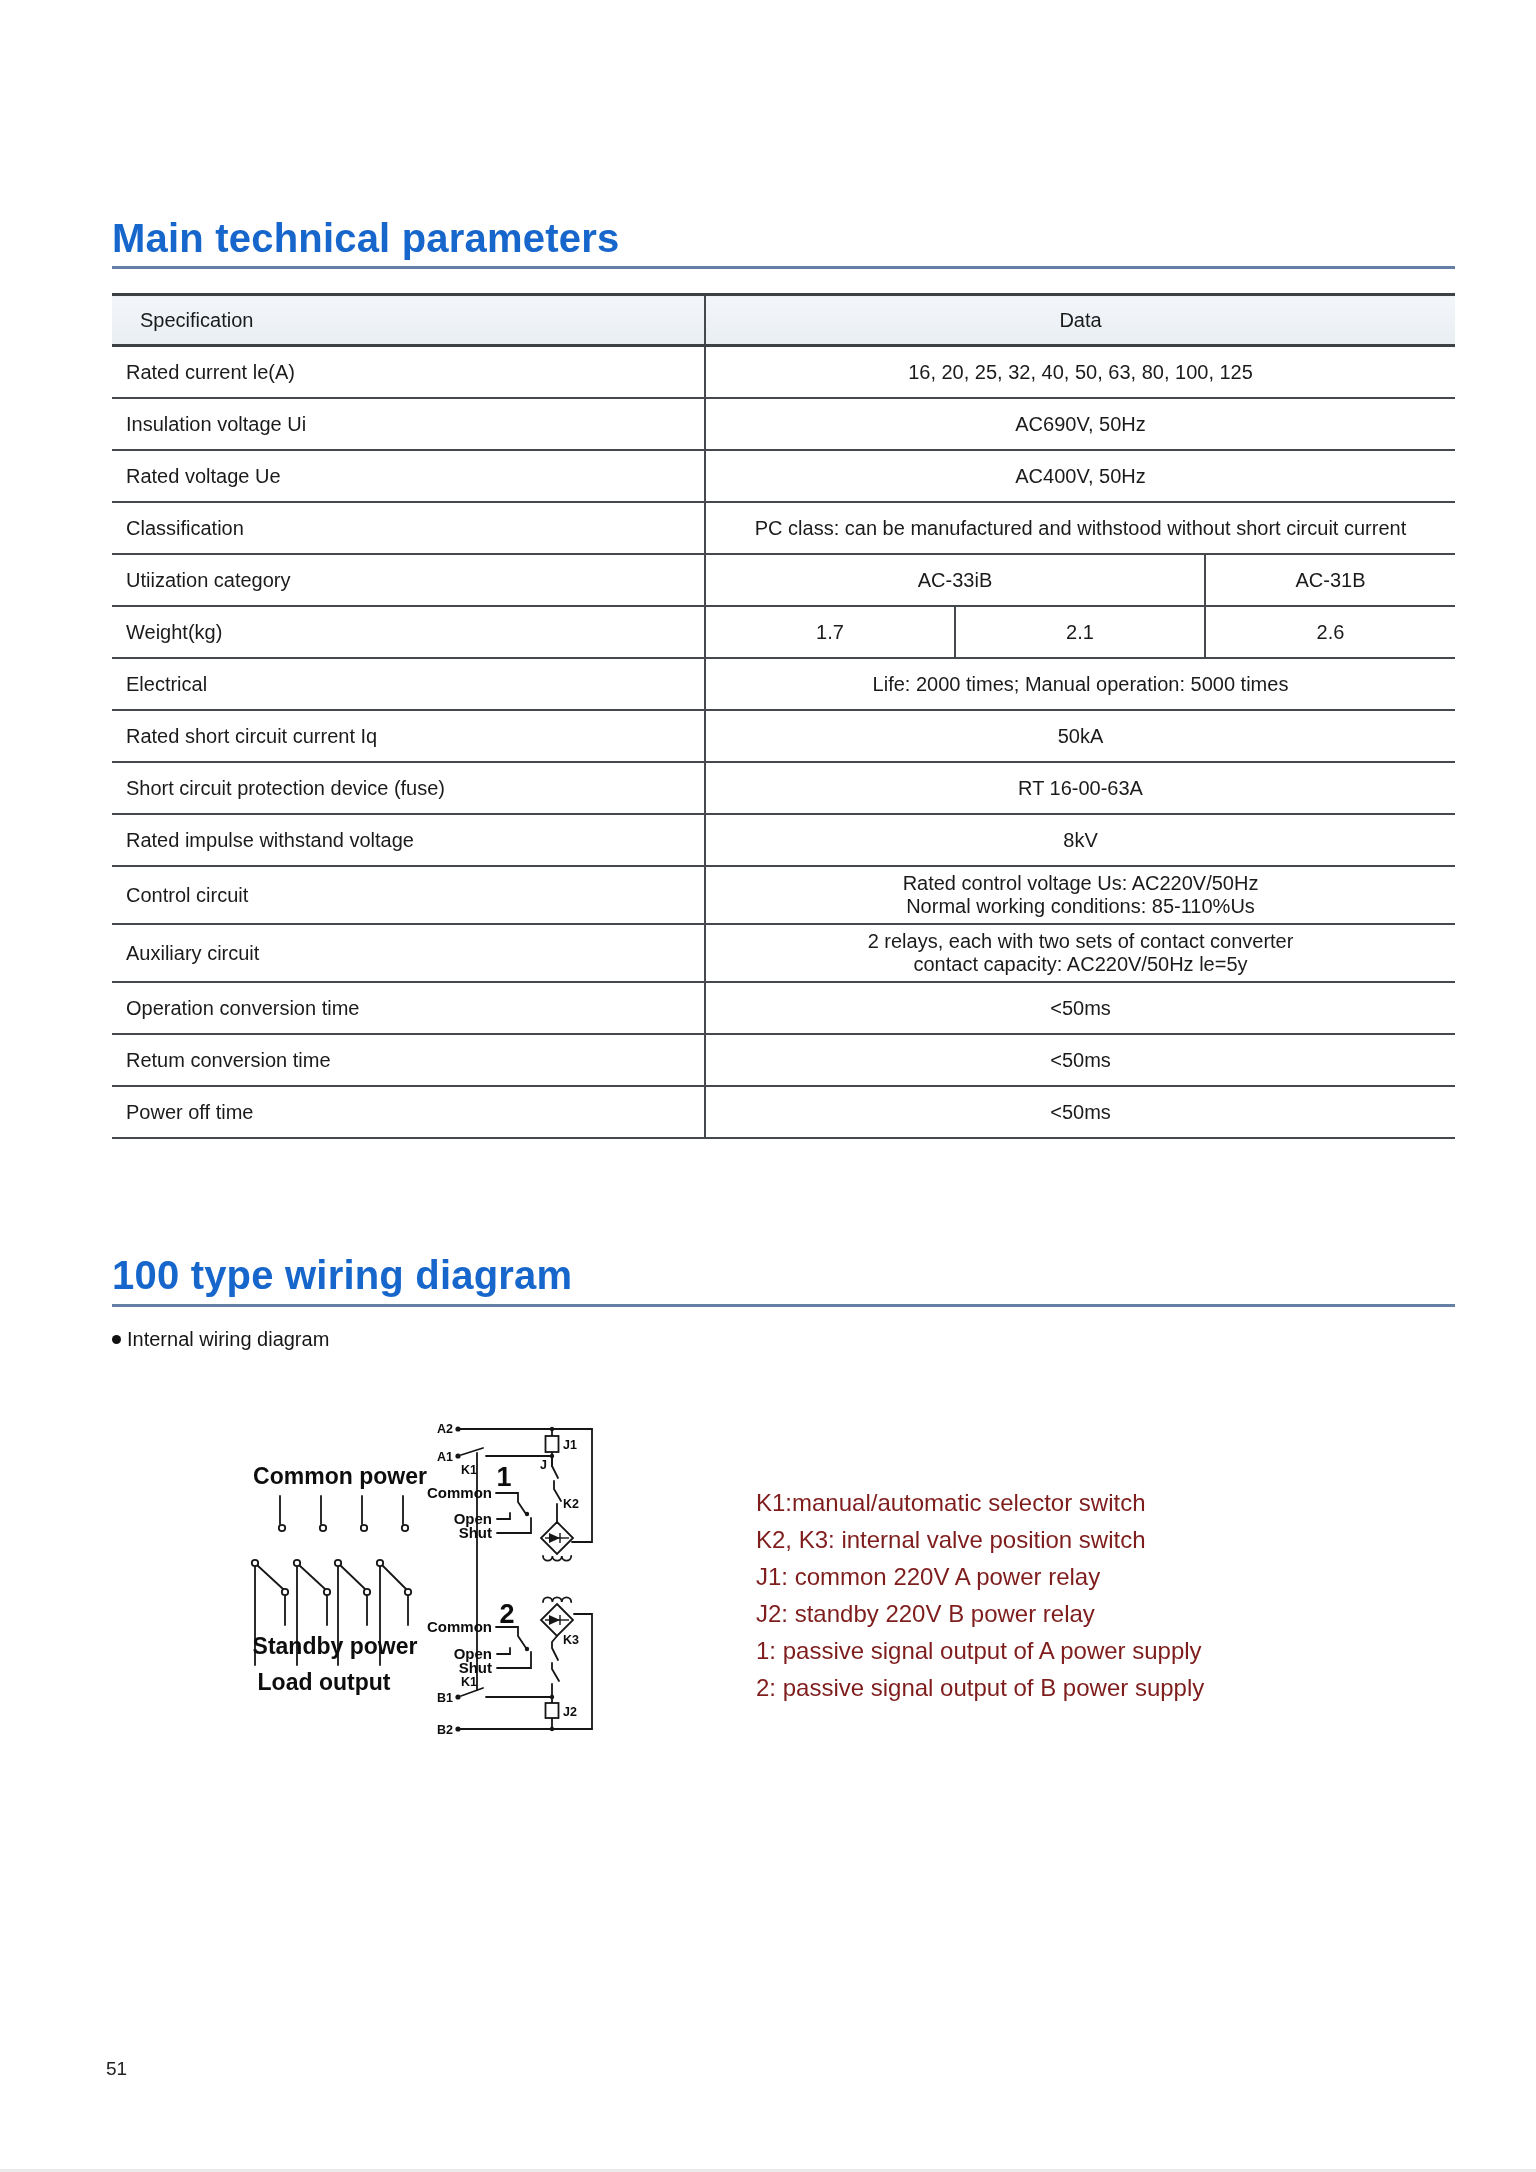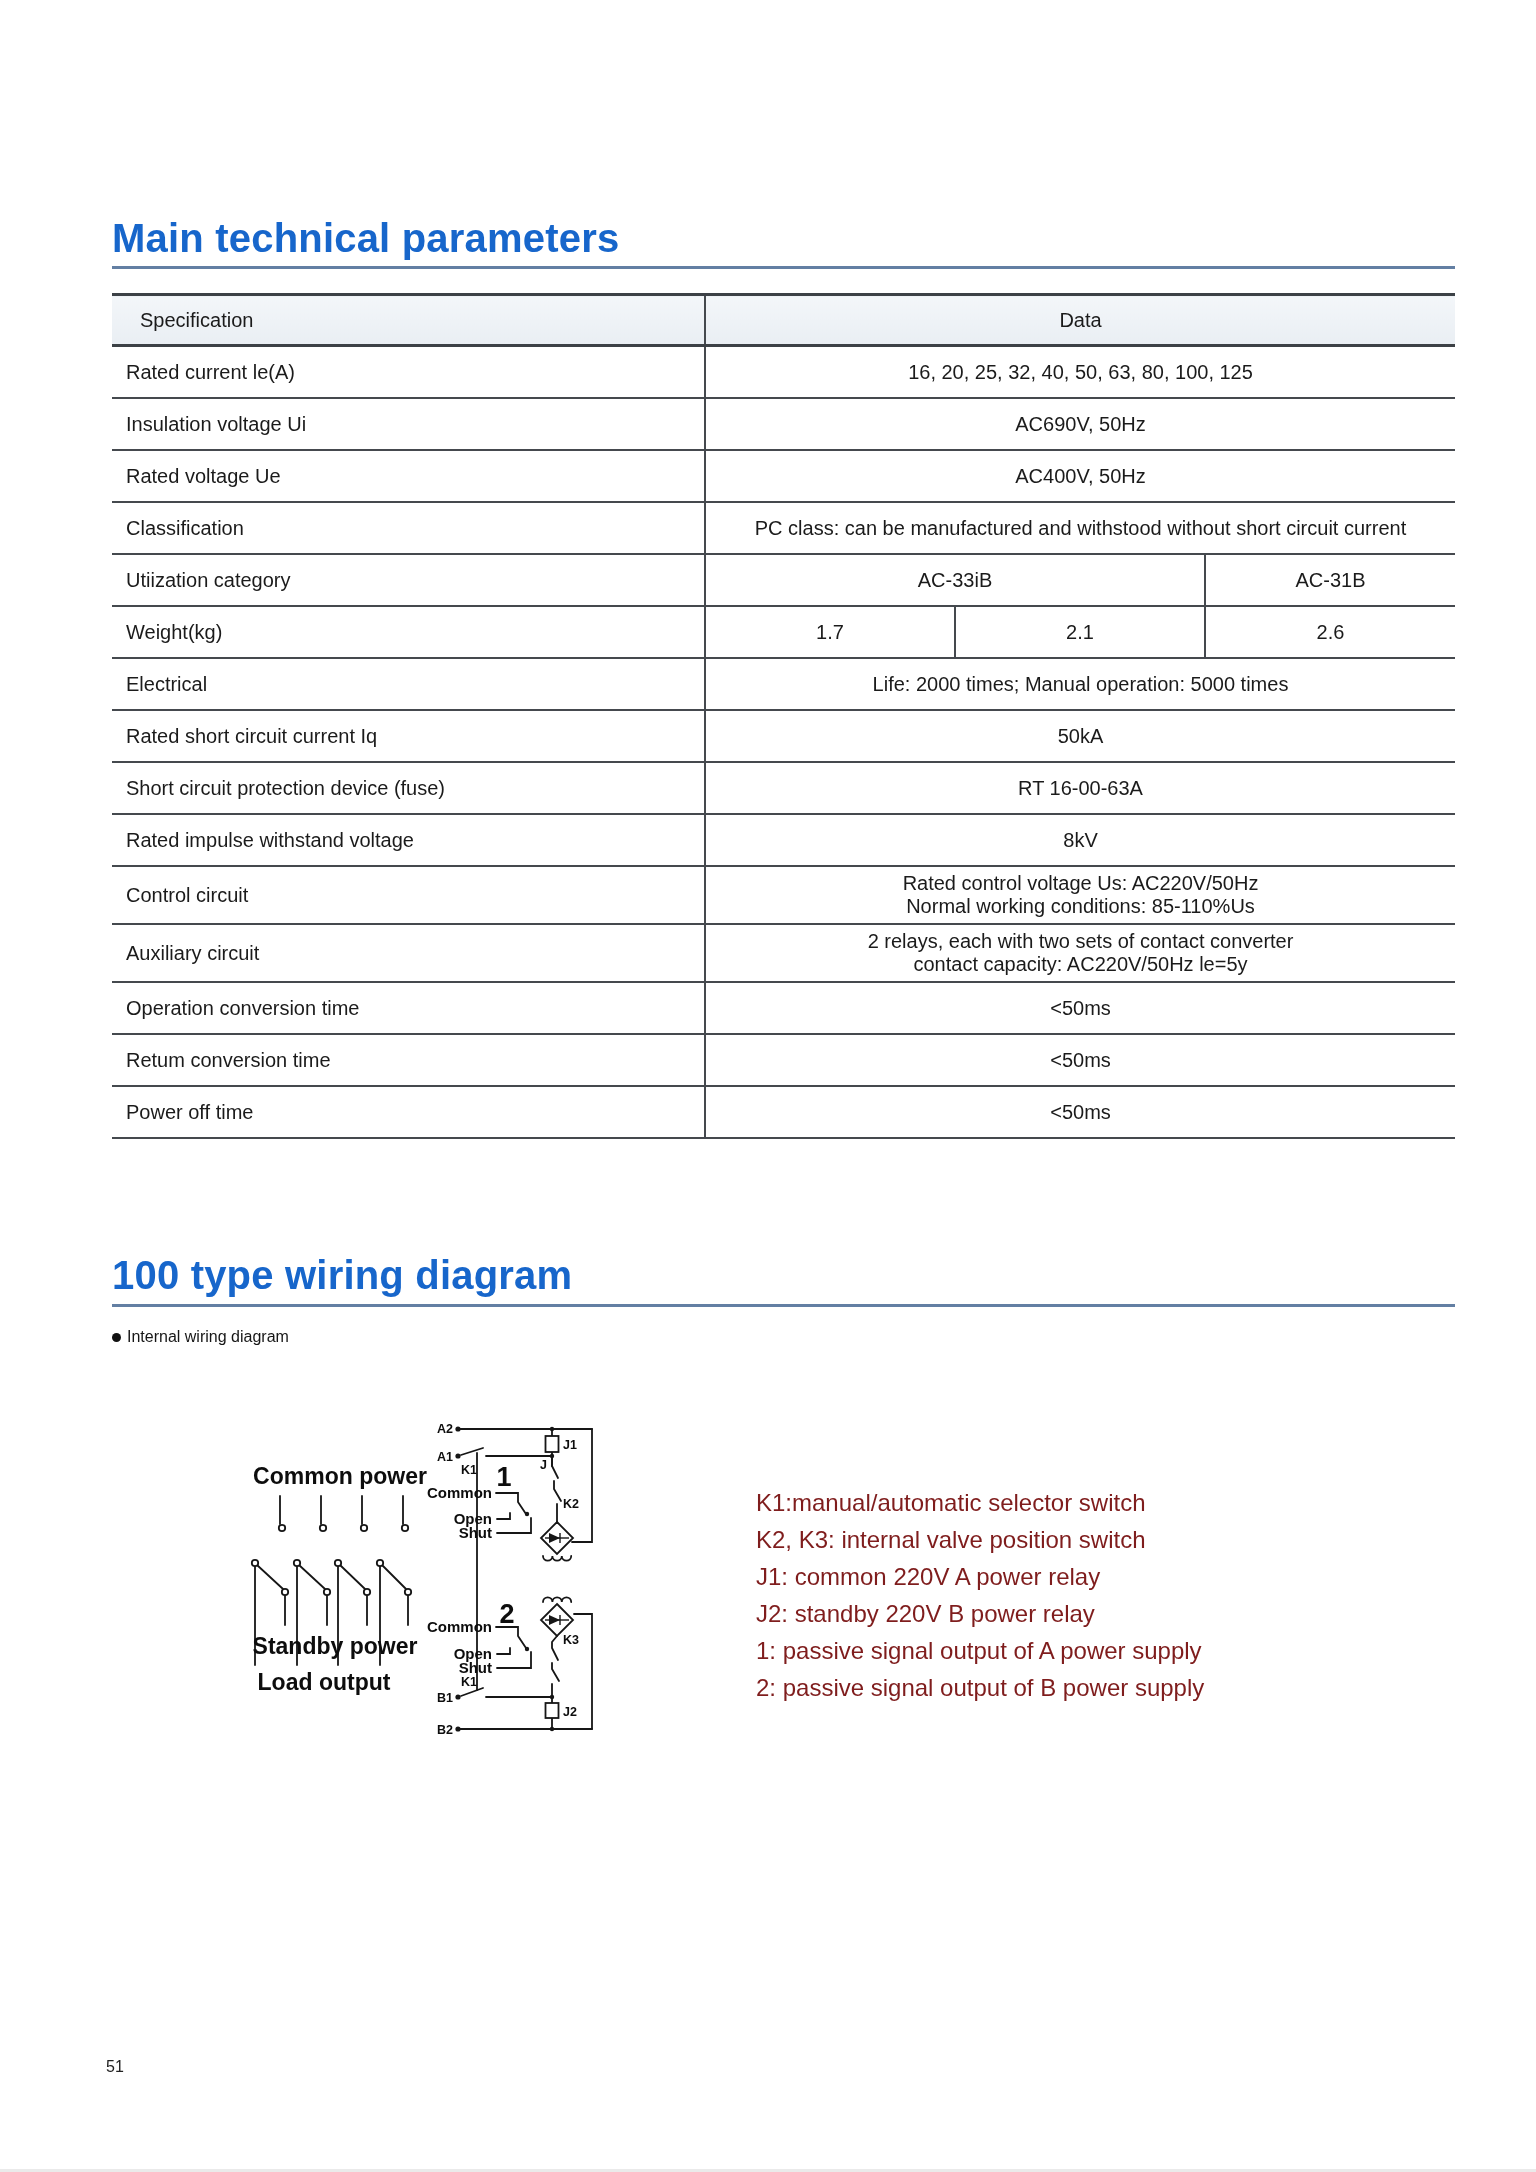--- a/index.html
+++ b/index.html
@@ -29,38 +29,38 @@
     height:46px; text-align:center; border-bottom:2px solid #45494e;
     padding:2px 6px; line-height:23px;
   }
   table.params tbody tr.tall td { height:52px; }
   table.params td.spec { text-align:left; padding-left:14px; }
   .vl { border-left:2px solid #45494e; }
   .two-line div { line-height:23px; }
   
   .bullet-row {
     position:absolute; left:112px; top:1328px; display:flex; align-items:center;
-    font-size:16px; color:#161616;
+    font-size:20px; color:#161616;
   }
   .bullet-dot { width:9px; height:9px; border-radius:50%; background:#111; margin-right:6px; flex:0 0 auto; }
   .legend {
     position:absolute; left:756px; top:1484px;
     font-size:24px; line-height:37px; color:#7f1d1d; white-space:nowrap;
   }
   .diagram-svg { position:absolute; left:240px; top:1392px; }
   .diagram-svg text { fill:#0d0d0d; font-weight:bold; font-family:"Liberation Sans", sans-serif; }
   .w  { stroke:#161616; stroke-width:1.8; fill:none; stroke-linecap:round; }
   .thin { stroke:#161616; stroke-width:1.4; fill:none; }
   .node { fill:#161616; stroke:none; }
   .oc { fill:#ffffff; stroke:#161616; stroke-width:1.8; }
   .t-big   { font-size:23px; }
   .t-num   { font-size:27px; }
   .t-mid   { font-size:15px; }
   .t-small { font-size:12.5px; }
-  .page-number { position:absolute; left:106px; top:2058px; font-size:16px; color:#222; }
+  .page-number { position:absolute; left:106px; top:2058px; font-size:19px; color:#222; }
   .page-edge { position:absolute; left:0; bottom:0; width:100%; height:3px; background:#eaeaea; }
 </style>
 </head>
 <body>
 
 <div class="page">
 
   <h2 class="sec-title" style="top:216px;">Main technical parameters</h2>
   <div class="sec-rule" style="top:266px;"></div>
 

